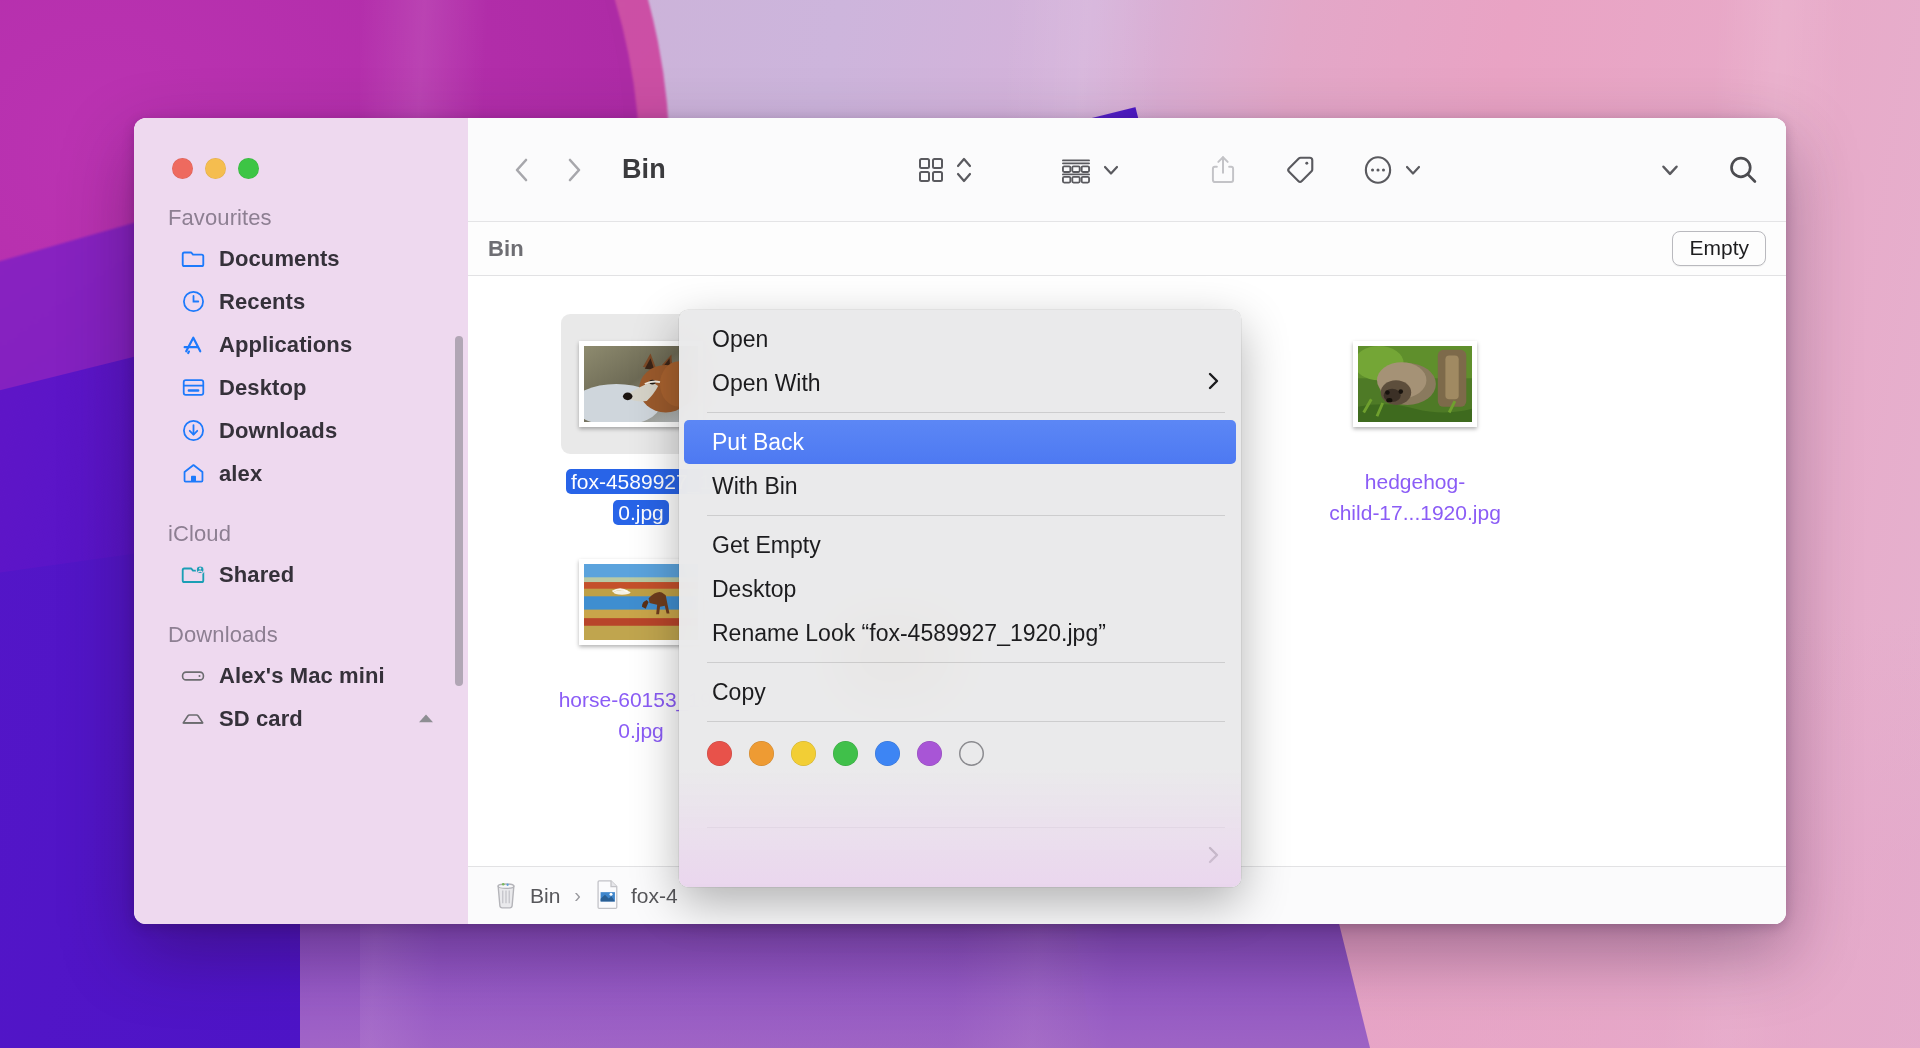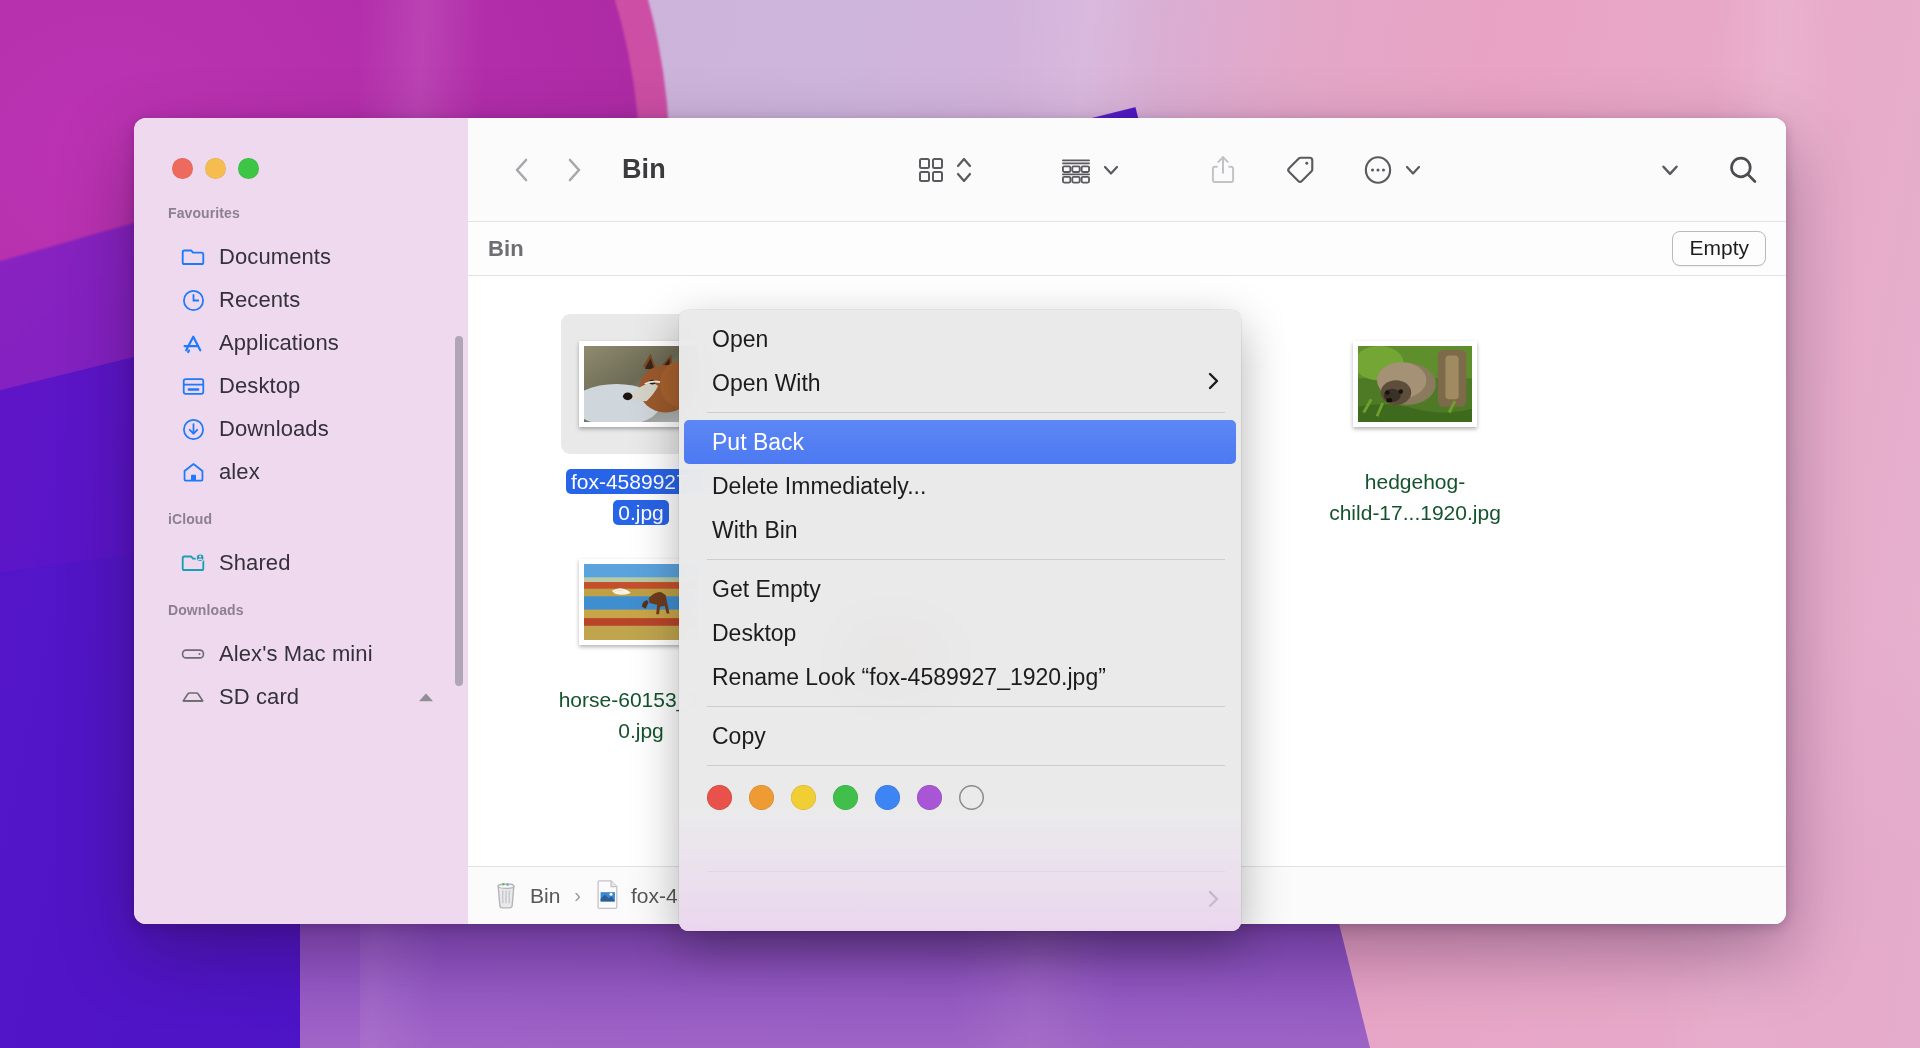--- a/index.html
+++ b/index.html
@@ -134,35 +134,36 @@
     width: 21px; height: 21px; border-radius: 50%;
   }
   .tl.red    { background: #ee6a5f; box-shadow: inset 0 0 0 .5px rgba(0,0,0,.08); }
   .tl.yellow { background: #f5bd4f; box-shadow: inset 0 0 0 .5px rgba(0,0,0,.08); }
   .tl.green  { background: #3dc545; box-shadow: inset 0 0 0 .5px rgba(0,0,0,.08); }
 
   .sb-section {
     margin-top: 26px;
   }
   .sb-header {
-    font-size: 14px;
-    font-weight: bold;
+    font-size: 22px;
+    font-weight: normal;
     color: #8d7f92;
     padding: 0 0 6px 34px;
     letter-spacing: .1px;
   }
   .sb-item {
     display: flex;
-    align-items: flex-end;
+    align-items: center;
     gap: 13px;
     height: 43px;
     padding: 0 18px 0 34px;
     border-radius: 7px;
     margin: 0 12px;
     position: relative;
+    font-weight: bold;
   }
   .sb-item .sb-ico {
     width: 26px; height: 26px;
     display: flex; align-items: center; justify-content: center;
     flex: 0 0 26px;
   }
   .sb-label {
     font-size: 22px;
     color: #35313a;
     white-space: nowrap;
@@ -277,21 +278,21 @@
   .file-thumb {
     width: 124px; height: 86px;
     background: #fff;
     padding: 5px;
     box-shadow: 0 2px 4px rgba(0,0,0,.3);
   }
   .thumb-img { width: 100%; height: 100%; display: block; }
   .file-label {
     font-size: 21px;
     line-height: 31px;
-    color: #14532d;
+    color: #8b5cf6;
     text-align: center;
     width: 196px;
     word-break: break-all;
   }
   .file-cell.selected .file-label {
     color: #ffffff;
   }
   .file-label span.lbl-line {
     background: #2864e8;
     border-radius: 5px;
@@ -788,23 +789,20 @@
       </svg>
     </span>
   </div>
 
   <div class="cm-sep"></div>
 
   <div class="cm-item highlighted">
     <span>Put Back</span>
   </div>
 
-  <div class="cm-item">
-    <span>Delete Immediately...</span>
-  </div>
 
   <div class="cm-item">
     <span>With Bin</span>
   </div>
 
   <div class="cm-sep"></div>
 
   <div class="cm-item">
     <span>Get Empty</span>
   </div>

